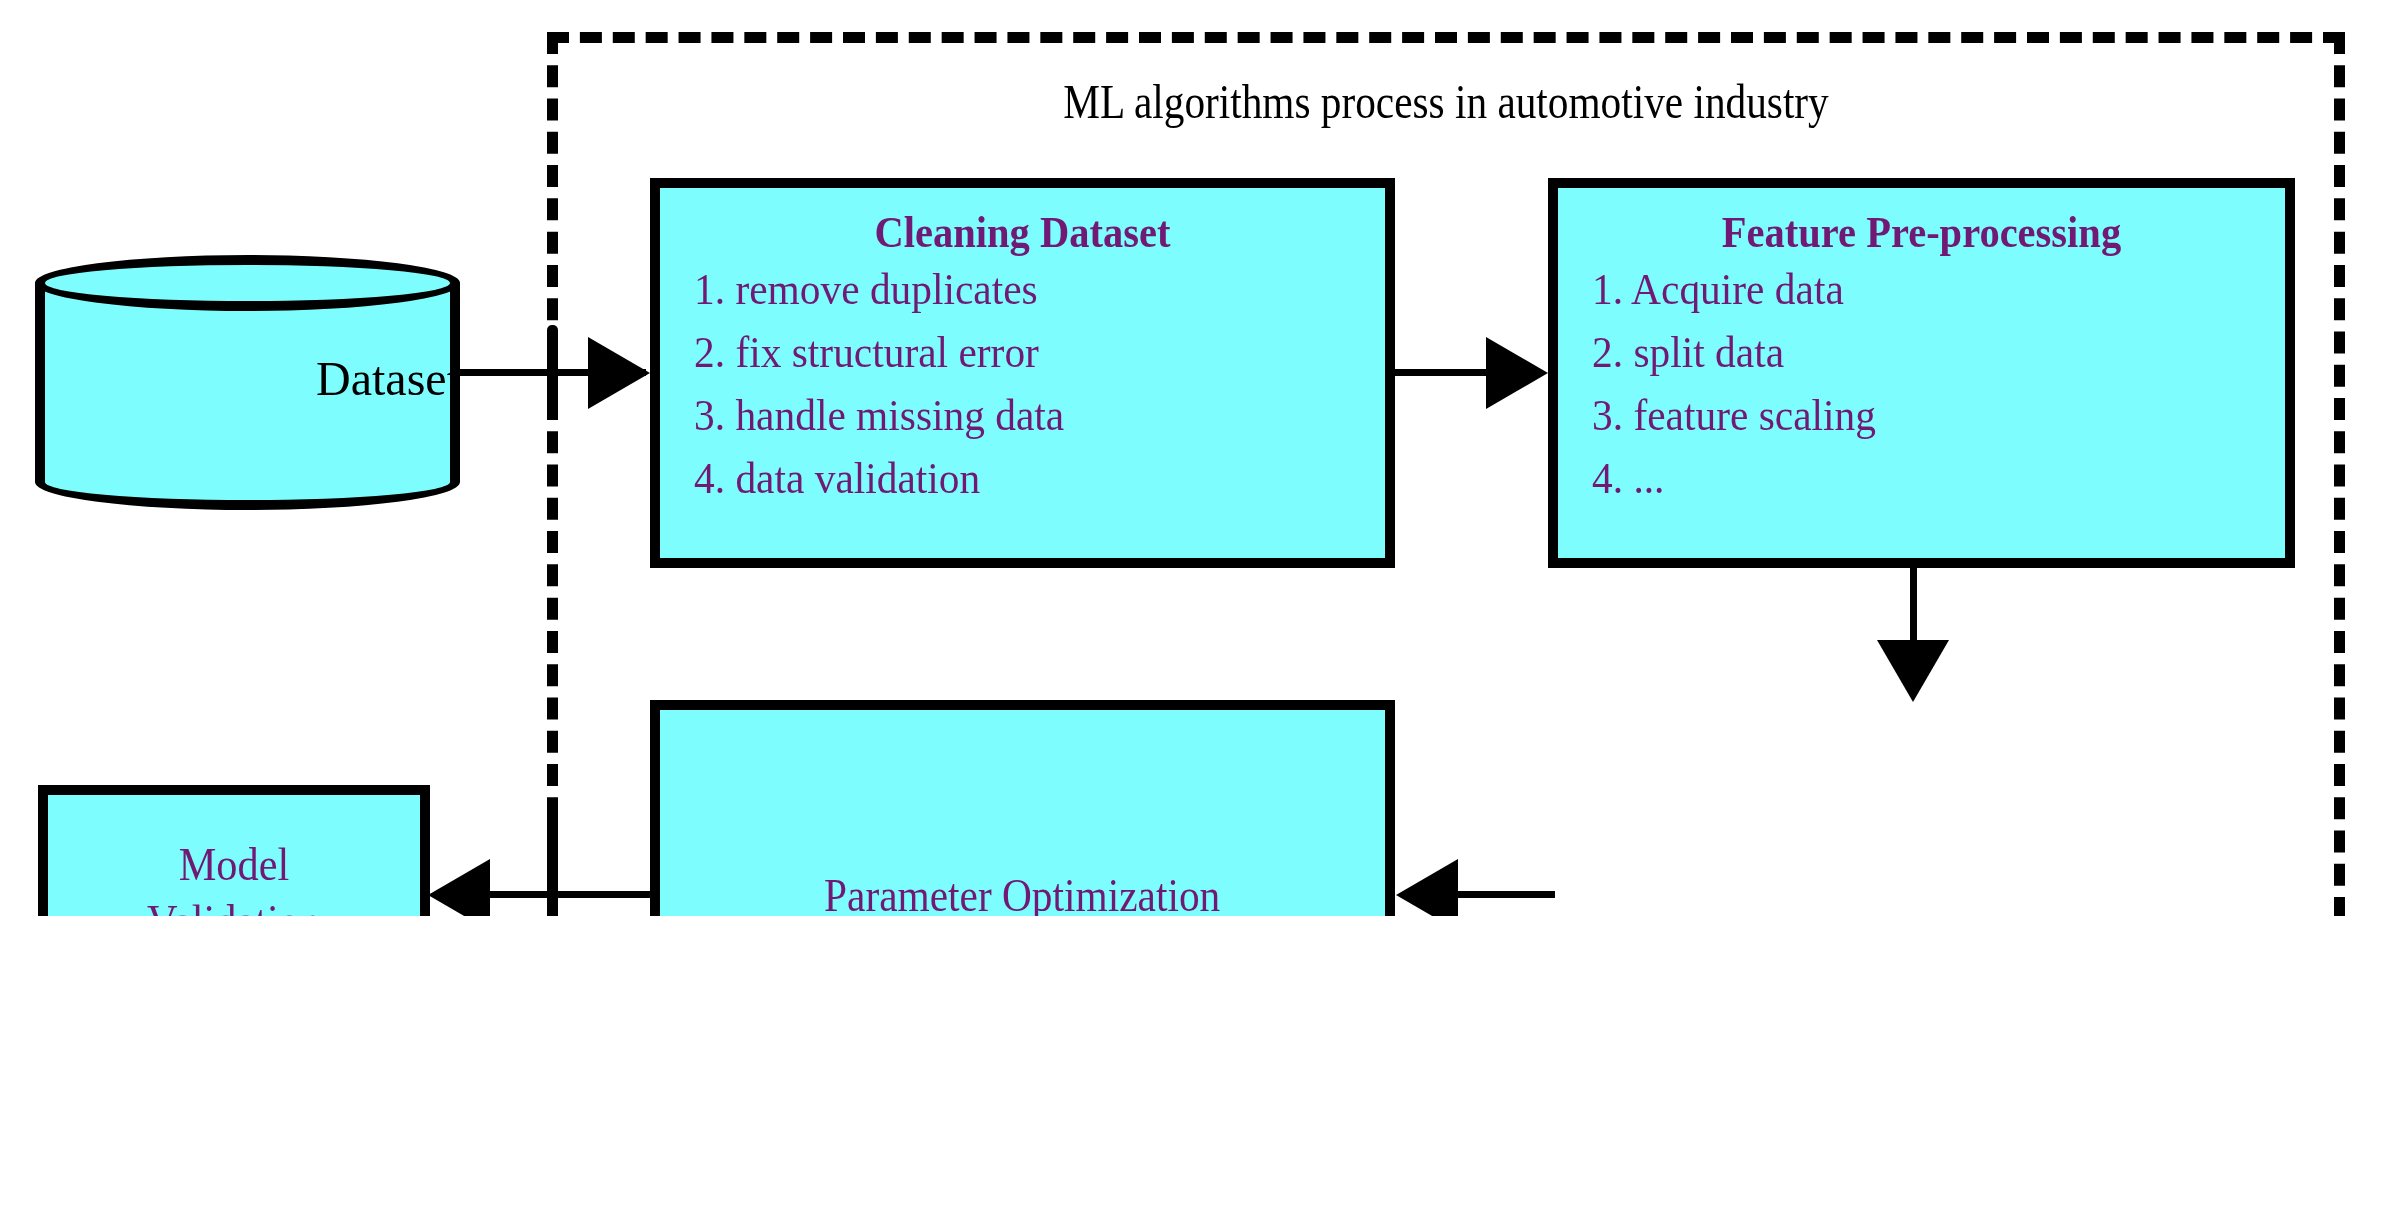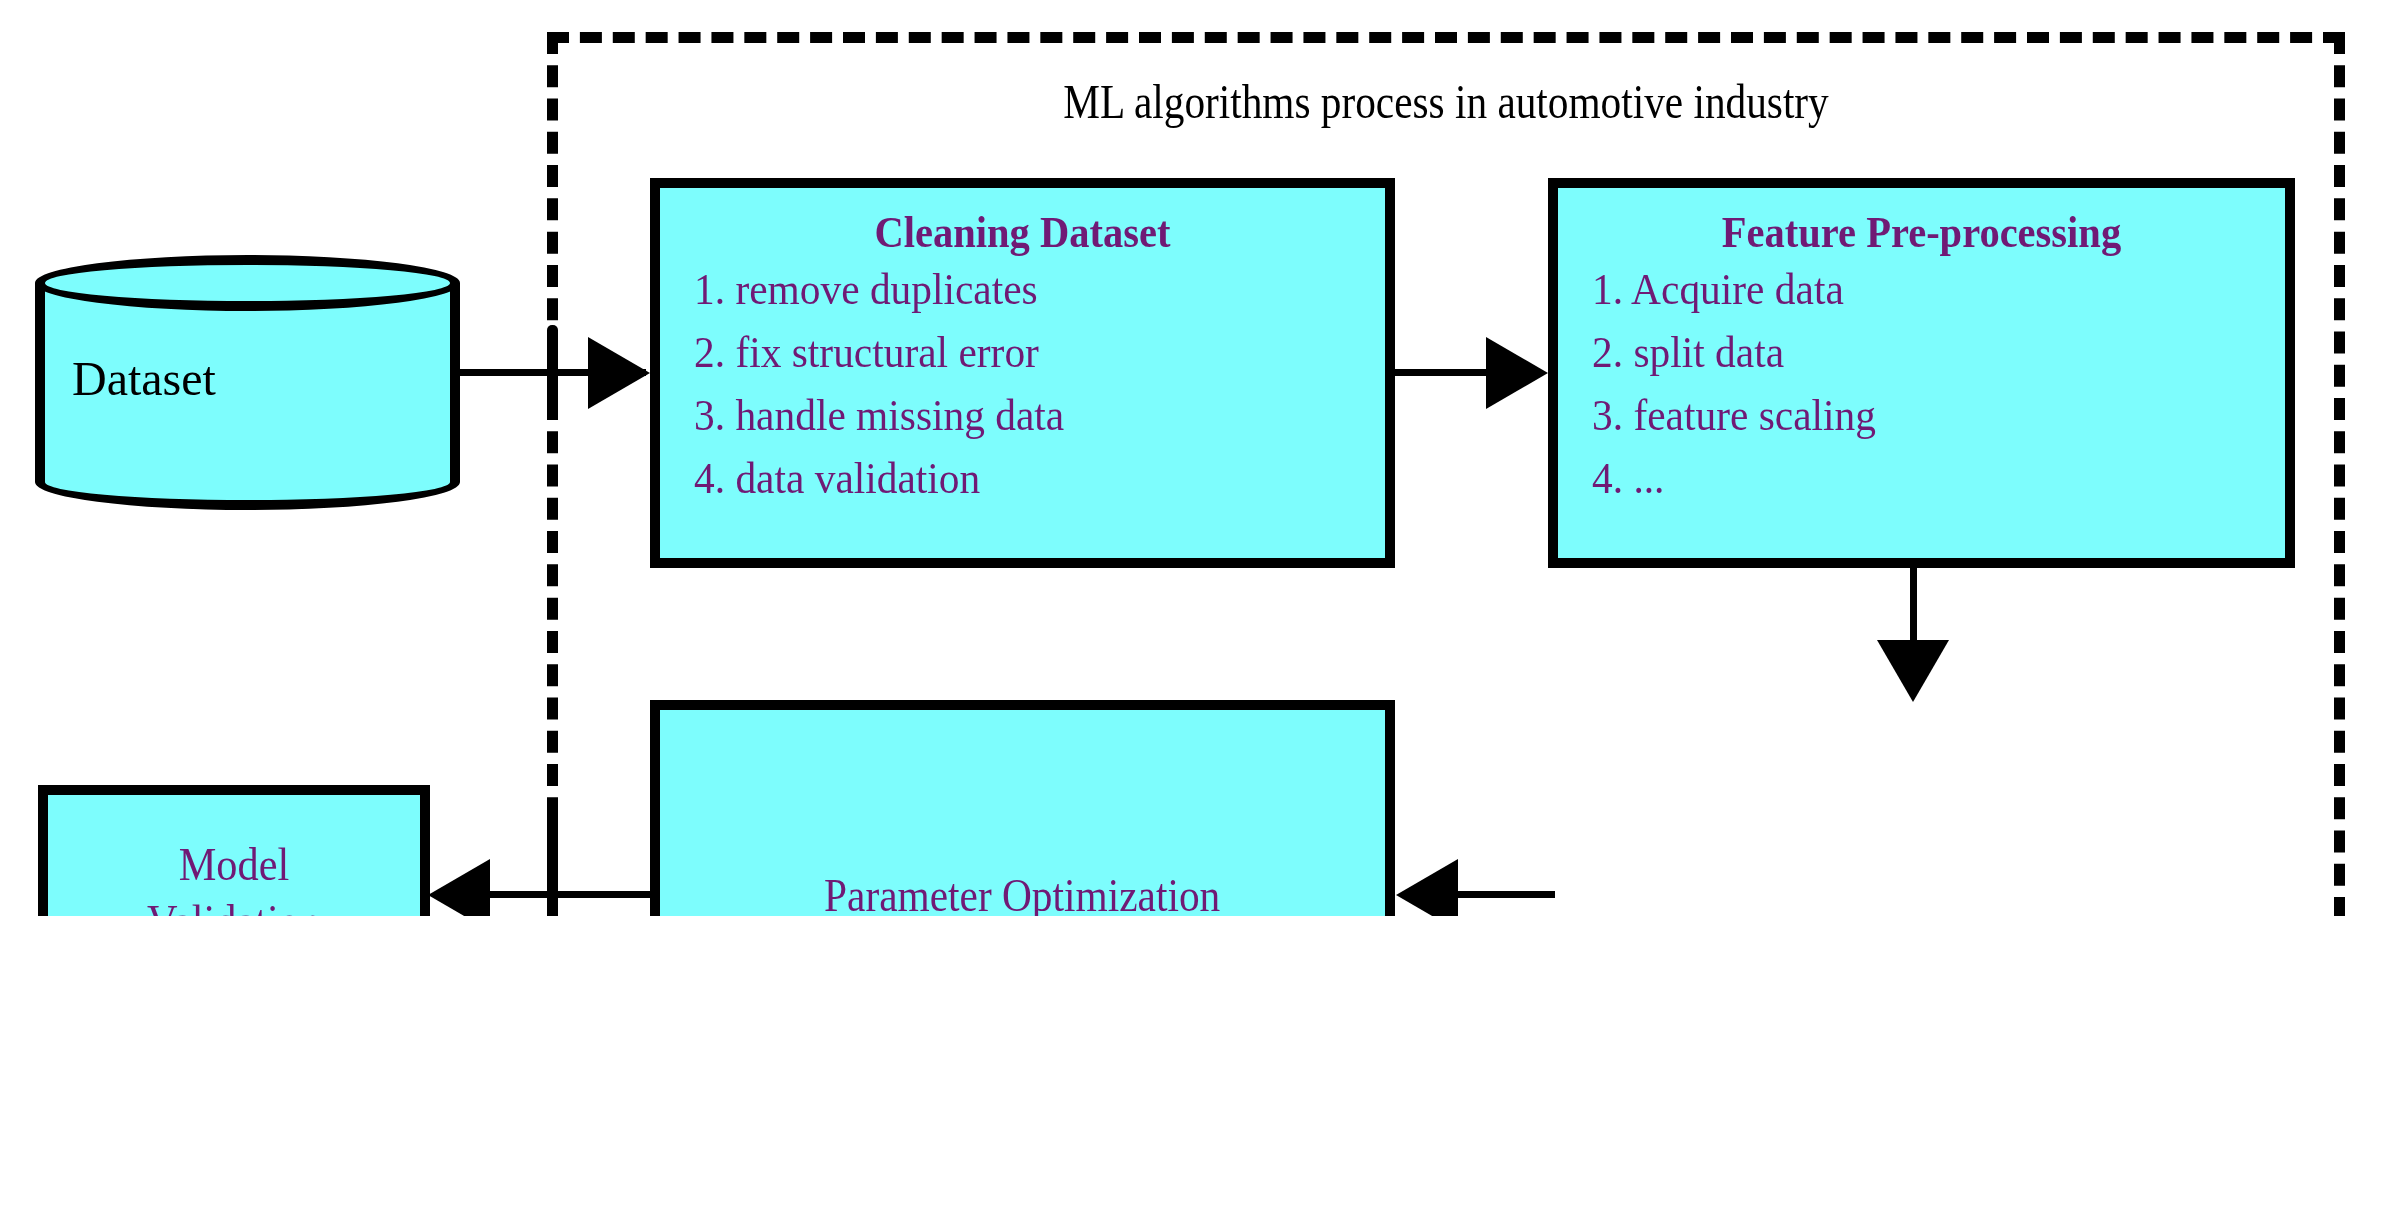--- a/index.html
+++ b/index.html
@@ -144,21 +144,21 @@
     position: absolute;
     left: 10px; top: 199px;
     width: calc(100% - 20px);
     height: 28px;
     background: #7dfdfd;
   }
   .cyl-label {
     position: absolute;
     left: 0; right: 0;
     top: 96px;
-    text-align: left;
+    text-align: right;
     font-size: 48px;
     color: #000;
     z-index: 4;
     margin-left: 37px;
   }
 
   
   .hline {
     position: absolute;
     height: 7px;

